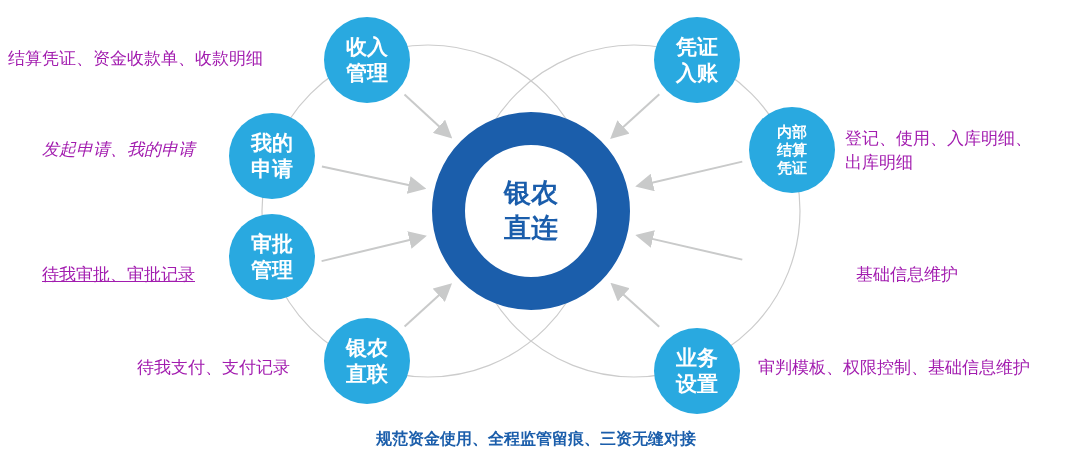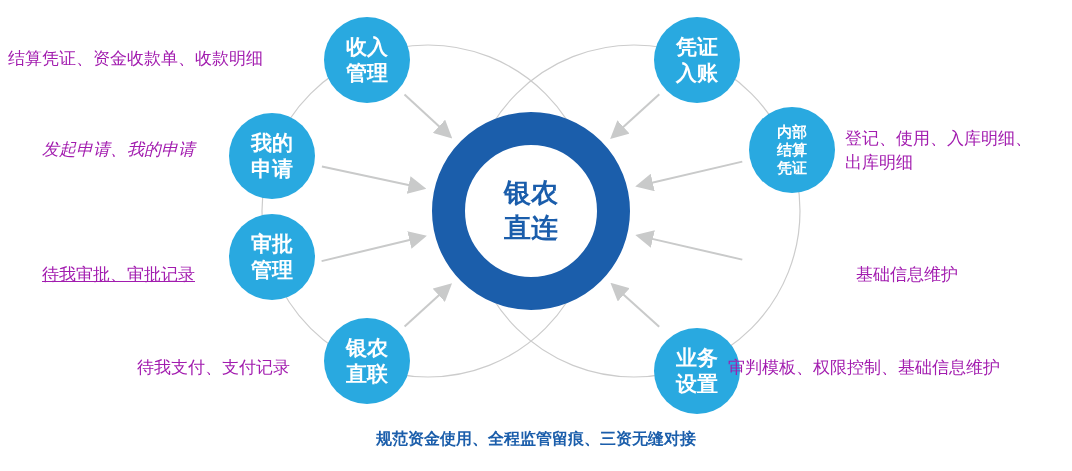--- a/index.html
+++ b/index.html
@@ -113,17 +113,17 @@
 设置</div>
 
   <div class="desc" style="left:8px;   top:47px;">结算凭证、资金收款单、收款明细</div>
   <div class="desc" style="left:42px;  top:138px;font-style:italic;">发起申请、我的申请</div>
   <div class="desc" style="left:42px;  top:263px;text-decoration:underline;">待我审批、审批记录</div>
   <div class="desc" style="left:118px; top:356px;margin-left:19px;">待我支付、支付记录</div>
 
   <div class="desc" style="left:845px; top:127px;">登记、使用、入库明细、
 出库明细</div>
   <div class="desc" style="left:856px; top:263px;">基础信息维护</div>
-  <div class="desc" style="left:728px; top:356px;text-align:center;">审判模板、权限控制、基础信息维护</div>
+  <div class="desc" style="left:758px; top:356px;text-align:center;">审判模板、权限控制、基础信息维护</div>
 
   <div class="caption">规范资金使用、全程监管留痕、三资无缝对接</div>
 
 </div>
 
 </body></html>

